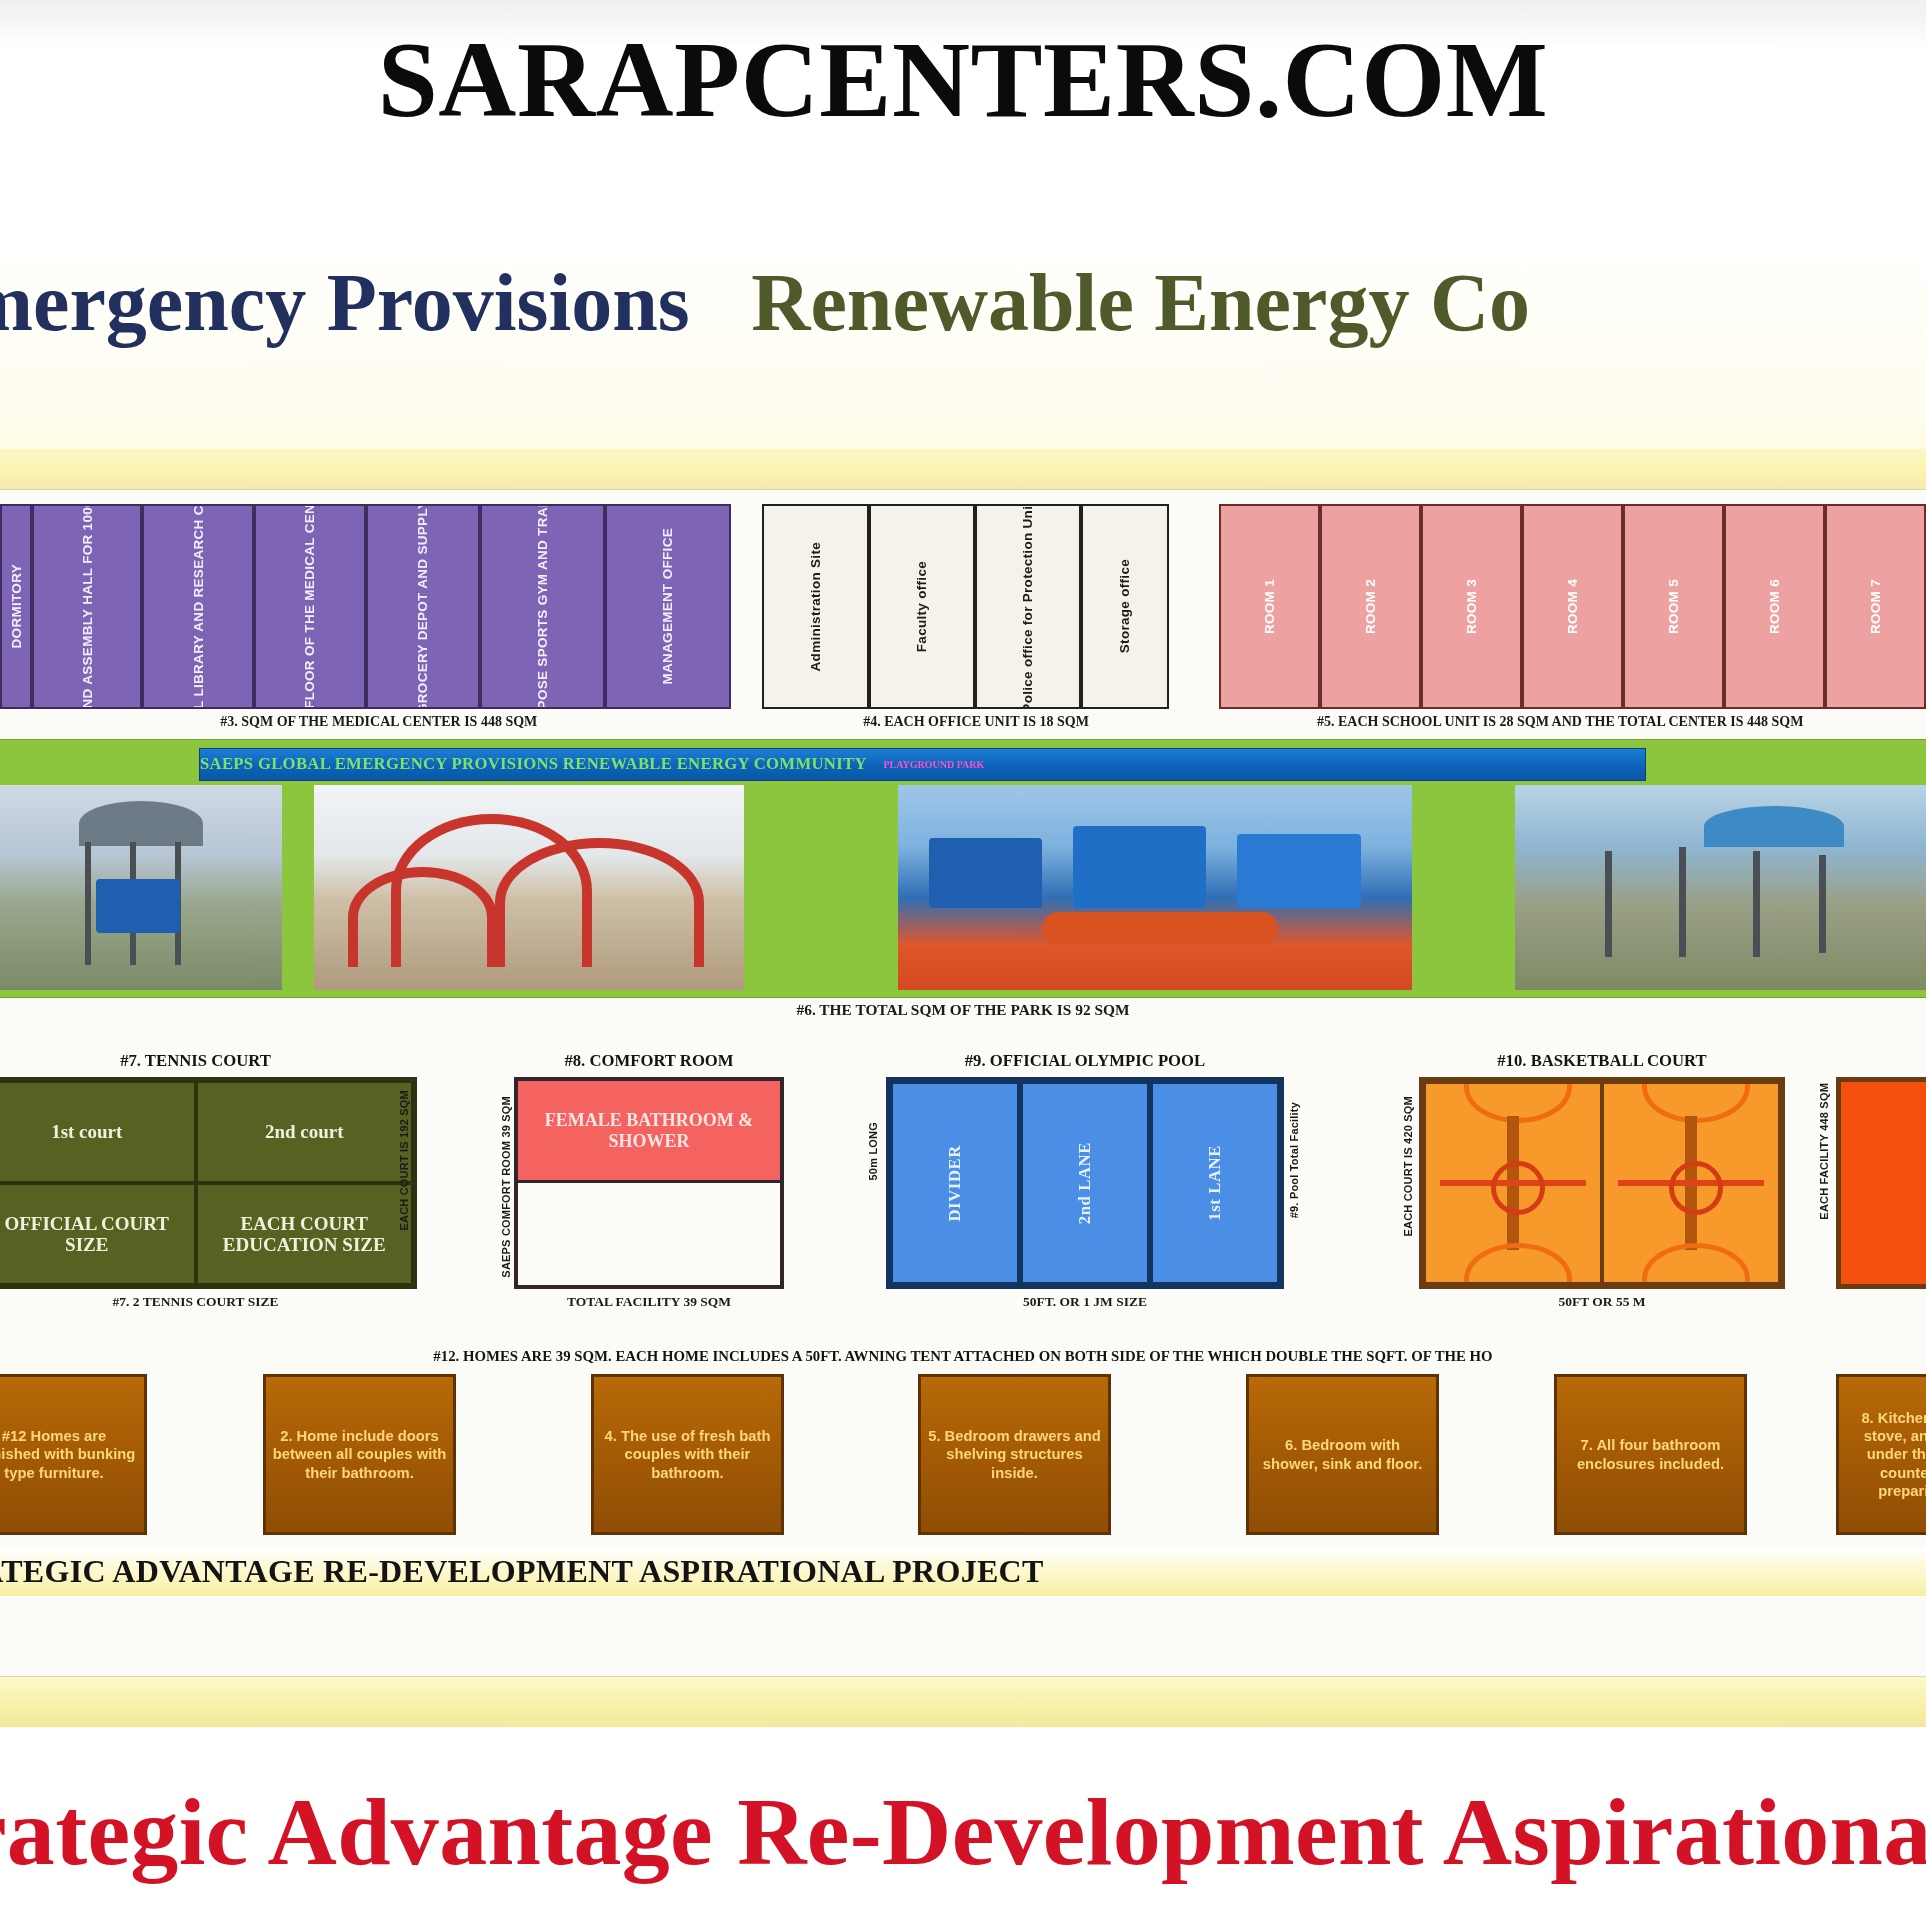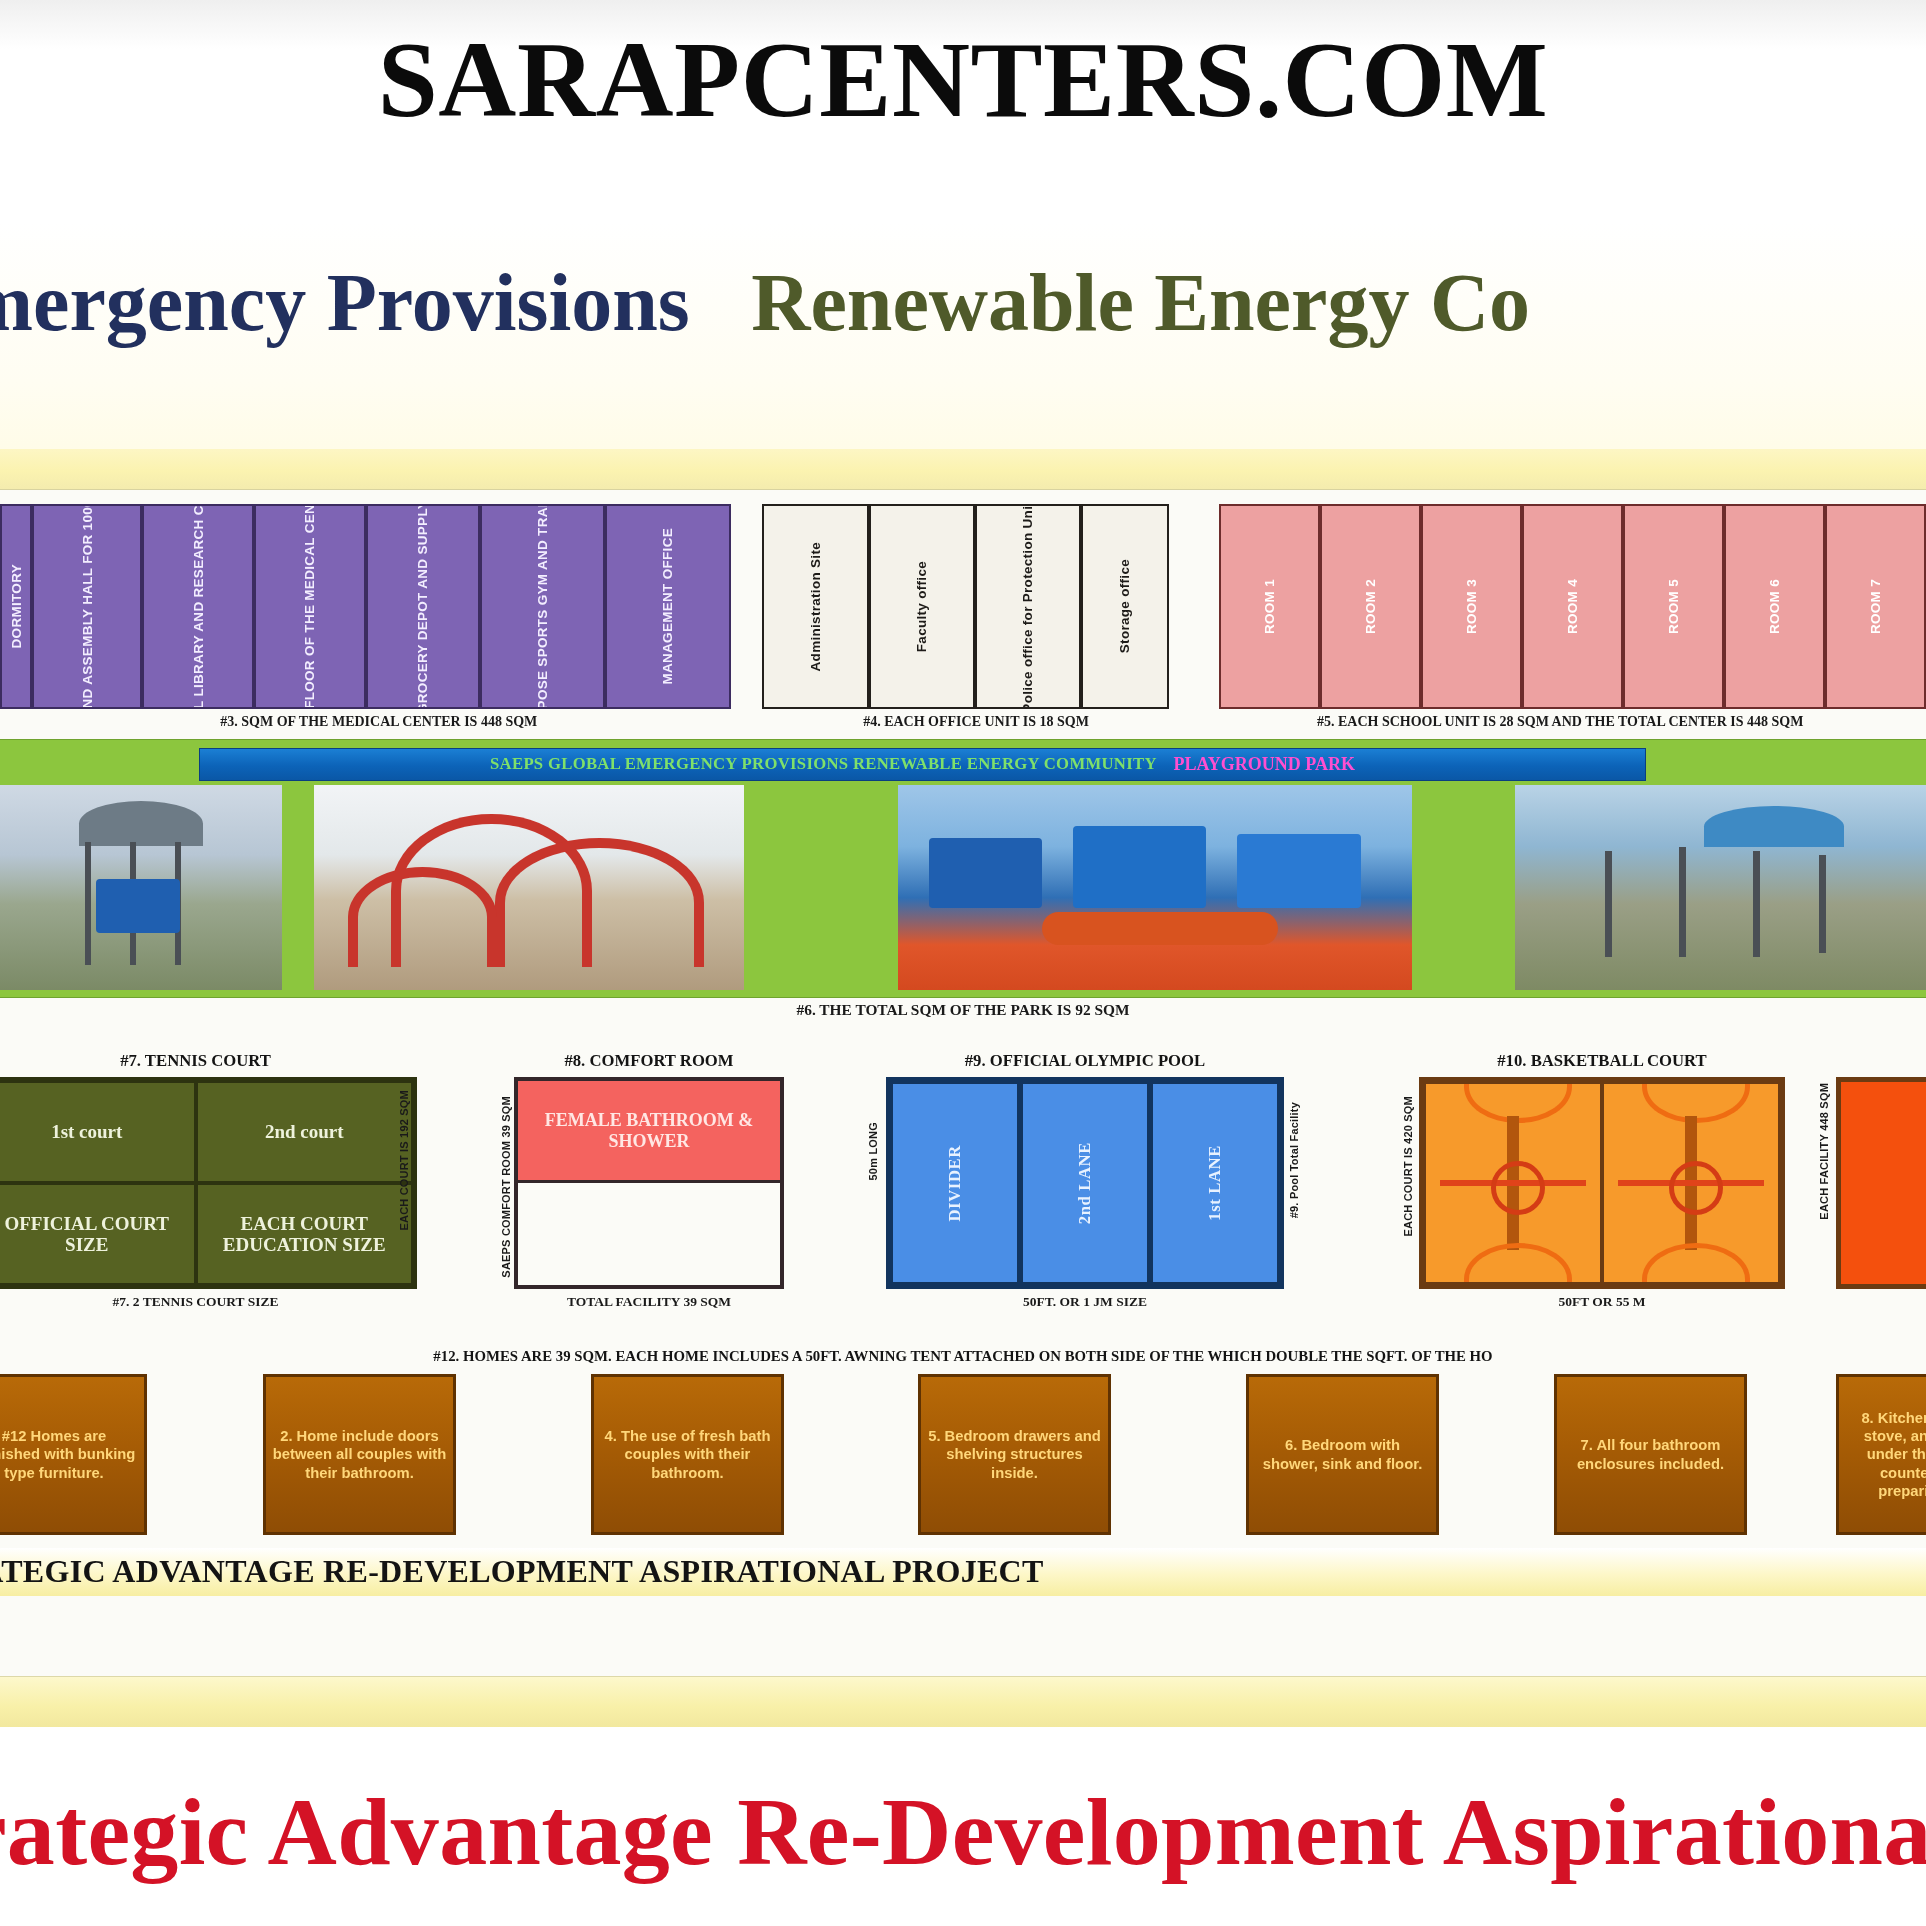--- a/index.html
+++ b/index.html
@@ -99,31 +99,31 @@
   .greenband{
     position:absolute;left:0;top:290px;width:1926px;height:257px;
     background:#8cc63e;
     border-top:1.9px solid #6fa32e;border-bottom:1.9px solid #6fa32e;
     overflow:hidden;
   }
   .banner{
     position:absolute;left:199px;top:7.7px;width:1445px;height:31px;
     background:linear-gradient(180deg,#1b7fd4 0%,#0c63b8 55%,#0a57a6 100%);
     border:1.3px solid #0a3f80;
-    display:flex;align-items:center;justify-content:center;gap:16.7px;
+    display:flex;align-items:center;gap:16.7px;
     overflow:hidden;
   }
   .banner-main{
     font-family:"Liberation Serif", serif;
     font-size:16.7px;font-weight:700;color:#7fe06a;
     white-space:nowrap;letter-spacing:0.3px;
   }
   .banner-sub{
     font-family:"Liberation Serif", serif;
-    font-size:18px;font-weight:700;color:#ff4fd0;
+    font-size:10px;font-weight:700;color:#ff4fd0;
     white-space:nowrap;
   }
   .photos{
     position:absolute;left:0;top:45px;width:1926px;height:205px;
     display:flex;align-items:stretch;gap:0;
   }
   .photo{position:relative;overflow:hidden;border:0;}
 
   .p1{background:linear-gradient(180deg,#cfd9e4 0%,#b7c6d4 34%,#9aa78e 58%,#7b8a66 100%);}
   .p2{background:linear-gradient(180deg,#f2f4f6 0%,#e3e8ea 34%,#cdbfa6 56%,#b09b7e 100%);}

